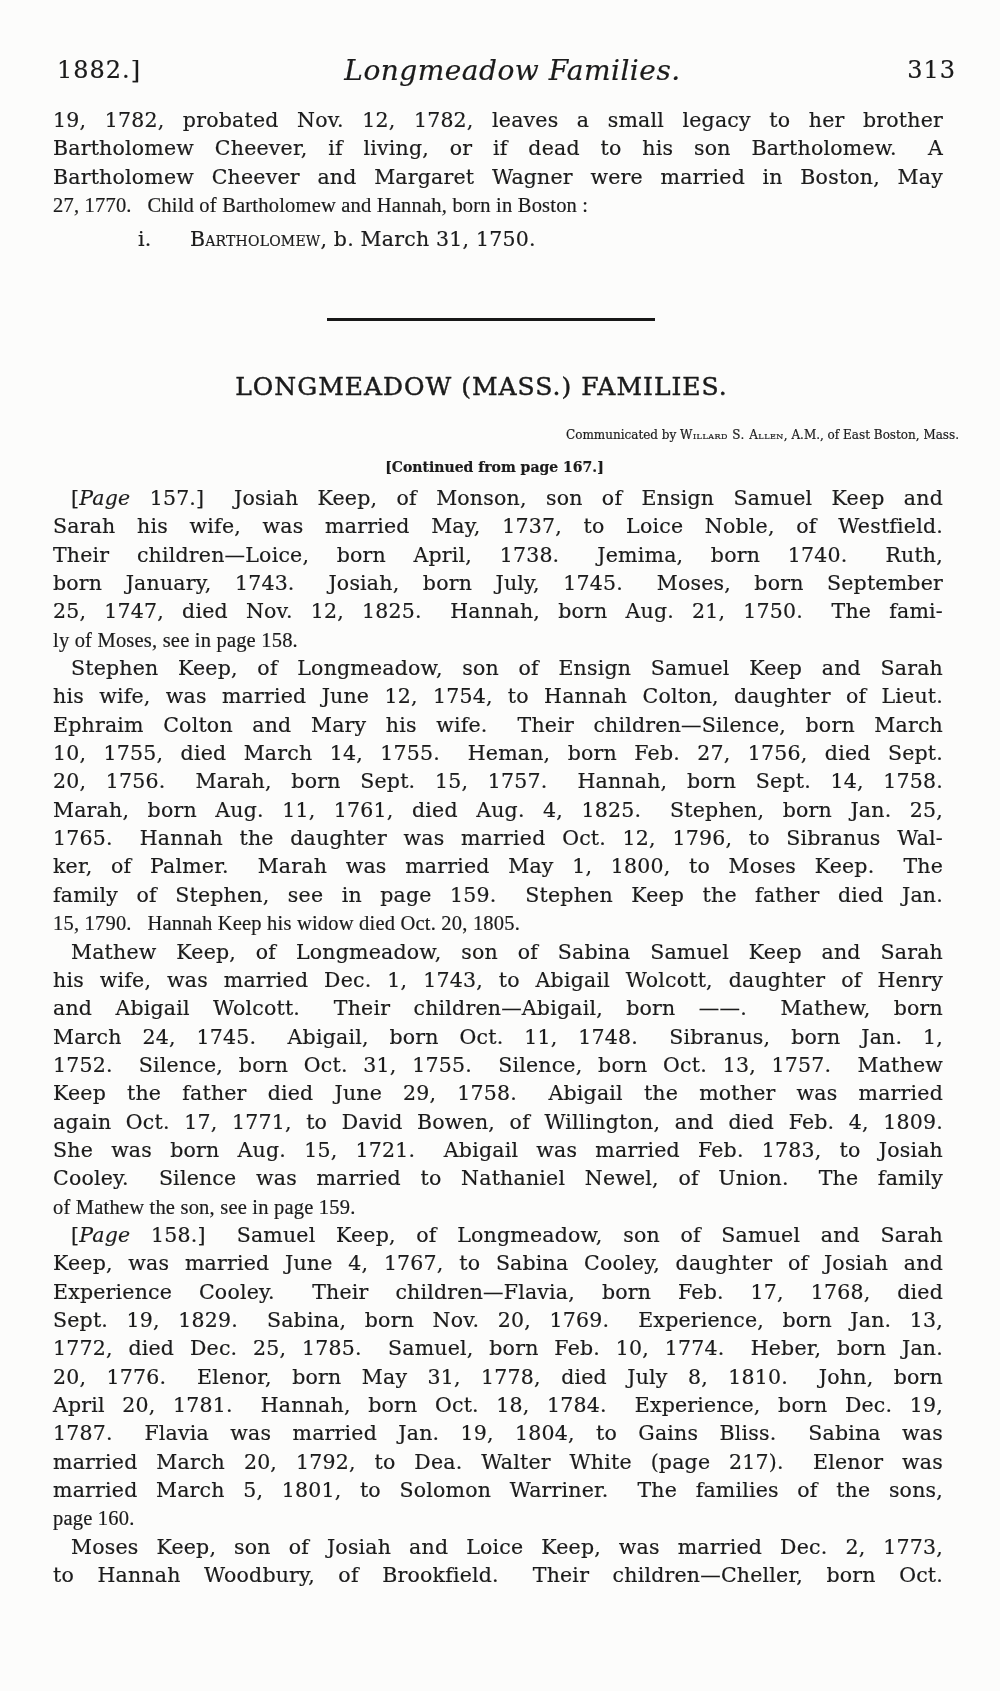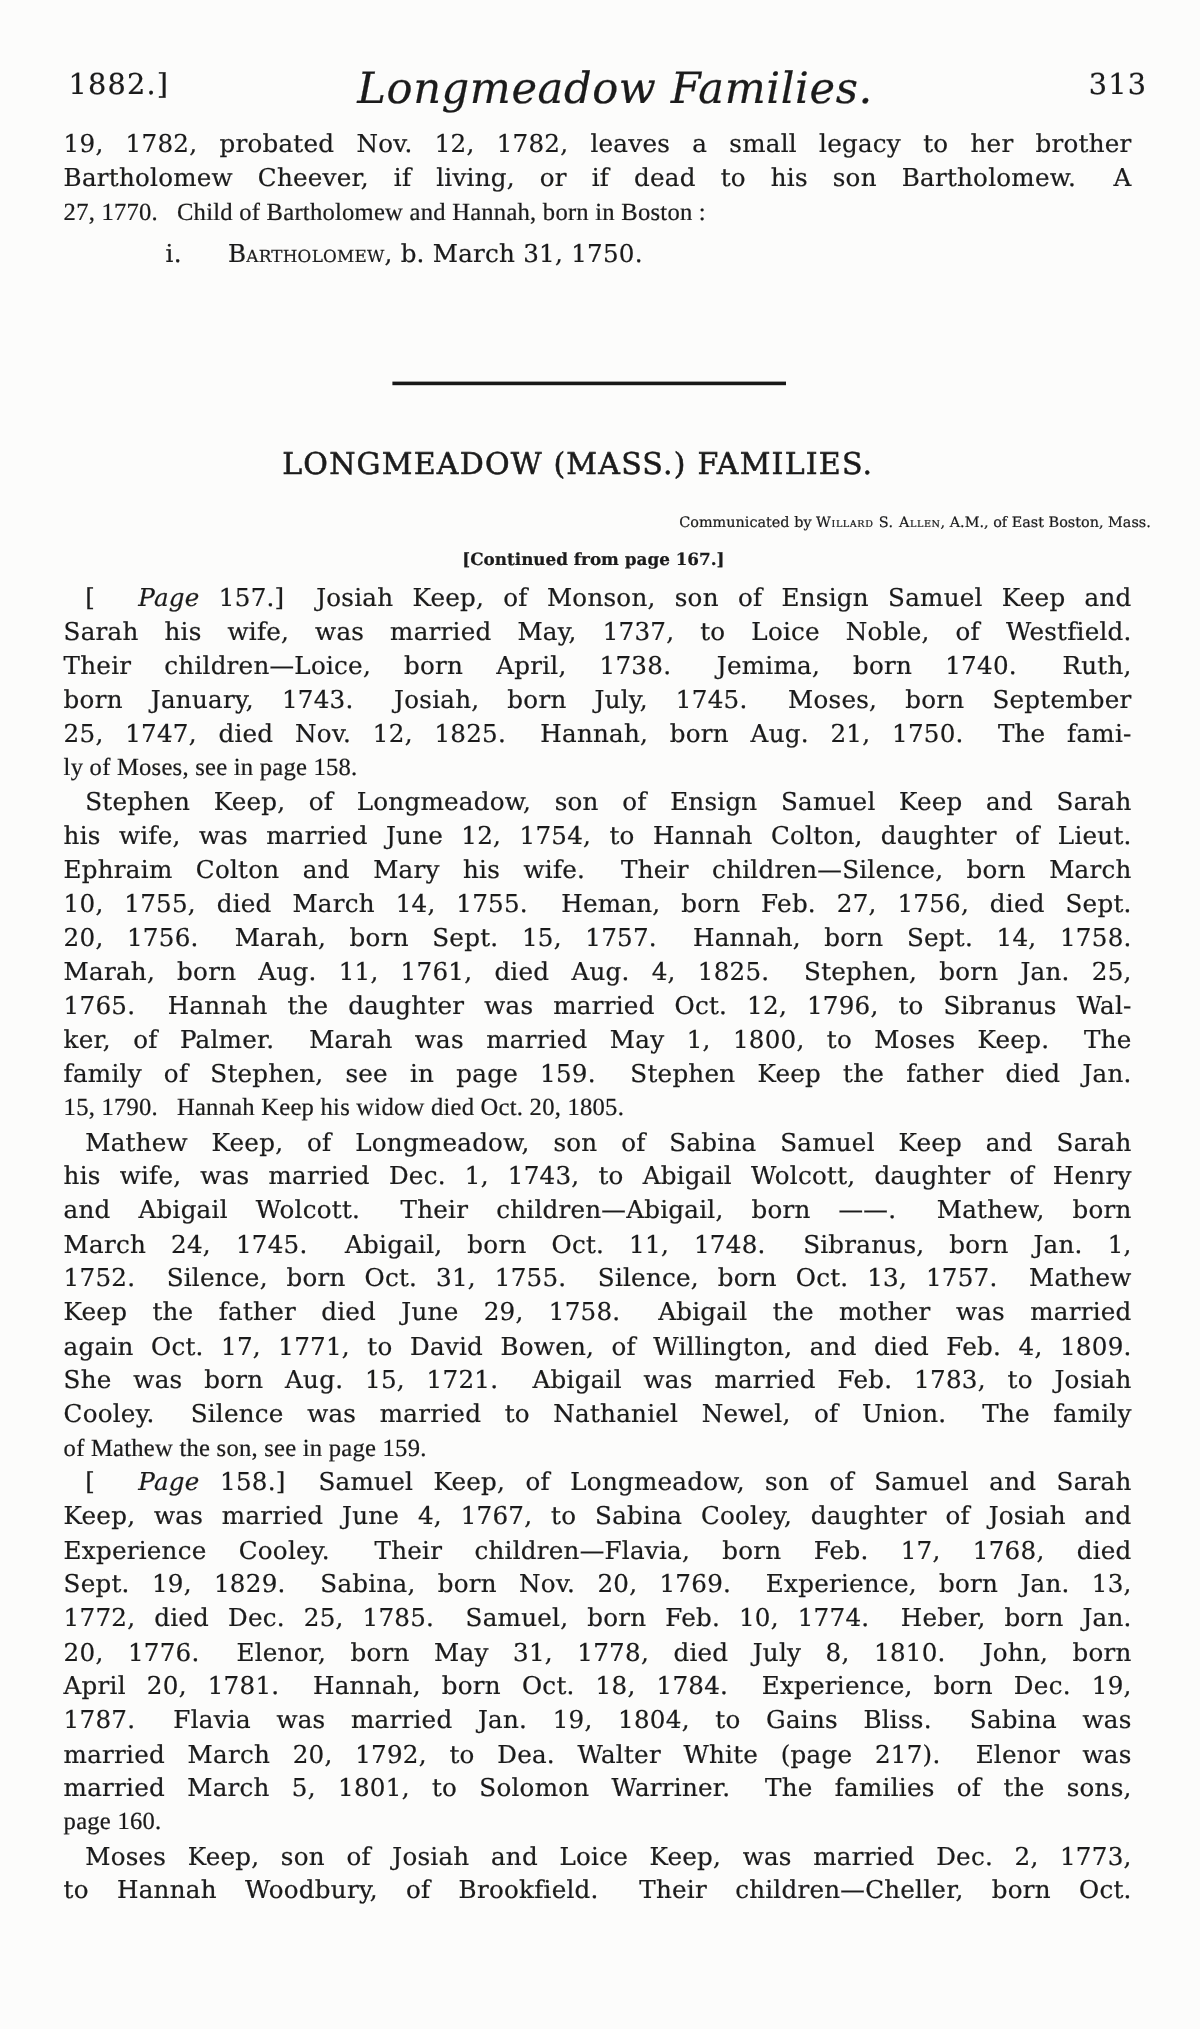--- a/index.html
+++ b/index.html
@@ -17,35 +17,35 @@
   }
 
   
   .running-header {
     position: absolute;
     top: 54px; left: 57px; right: 57px;
     height: 34px;
     font-size: 24px;
   }
   .rh-year  { position: absolute; left: 0; top: 2px; letter-spacing: 1px; }
-  .rh-title { display: block; text-align: center; font-style: italic; font-size: 36px; letter-spacing: 0.5px; }
+  .rh-title { display: block; text-align: center; font-style: italic; font-size: 28px; letter-spacing: 0.5px; }
   .rh-page  { position: absolute; right: 12px; top: 2px; letter-spacing: 1px; }
 
   
   .intro {
     position: absolute;
     top: 106px; left: 53px; width: 890px;
     font-size: 20.5px;
     line-height: 28.35px;
     letter-spacing: 0.2px;
   }
   .text-line { text-align: justify; text-align-last: justify; }
   .text-line.last { text-align-last: left; font-family: Liberation Serif, serif; }
   .text-line.indent { text-indent: 18px; }
-  .ital { font-style: italic; margin-left: 36px; }
+  .ital { font-style: italic; }
 
   .child-item {
     margin-top: 6px;
     padding-left: 85px;
     line-height: 28.35px;
   }
   .child-numeral { display: inline-block; width: 52px; }
   .child-name { font-variant: small-caps; }
 
   
@@ -97,20 +97,21 @@
   <div class="running-header">
     <span class="rh-year">1882.]</span>
     <span class="rh-title">Longmeadow Families.</span>
     <span class="rh-page">313</span>
   </div>
 
   <div class="intro">
     <div id="intro-lines">
         <div class="text-line">19, 1782, probated Nov. 12, 1782, leaves a small legacy to her brother</div>
         <div class="text-line">Bartholomew Cheever, if living, or if dead to his son Bartholomew.  A</div>
+        <div class="text-line">Bartholomew Cheever and Margaret Wagner were married in Boston, May</div>
         <div class="text-line last">27, 1770.  Child of Bartholomew and Hannah, born in Boston :</div>
       </div>
     <div class="child-item">
       <span class="child-numeral">i.</span><span class="child-name">Bartholomew</span><span>, b. March 31, 1750.</span>
     </div>
   </div>
 
   <div class="section-rule"></div>
 
   <div class="article-title">LONGMEADOW (MASS.) FAMILIES.</div>

